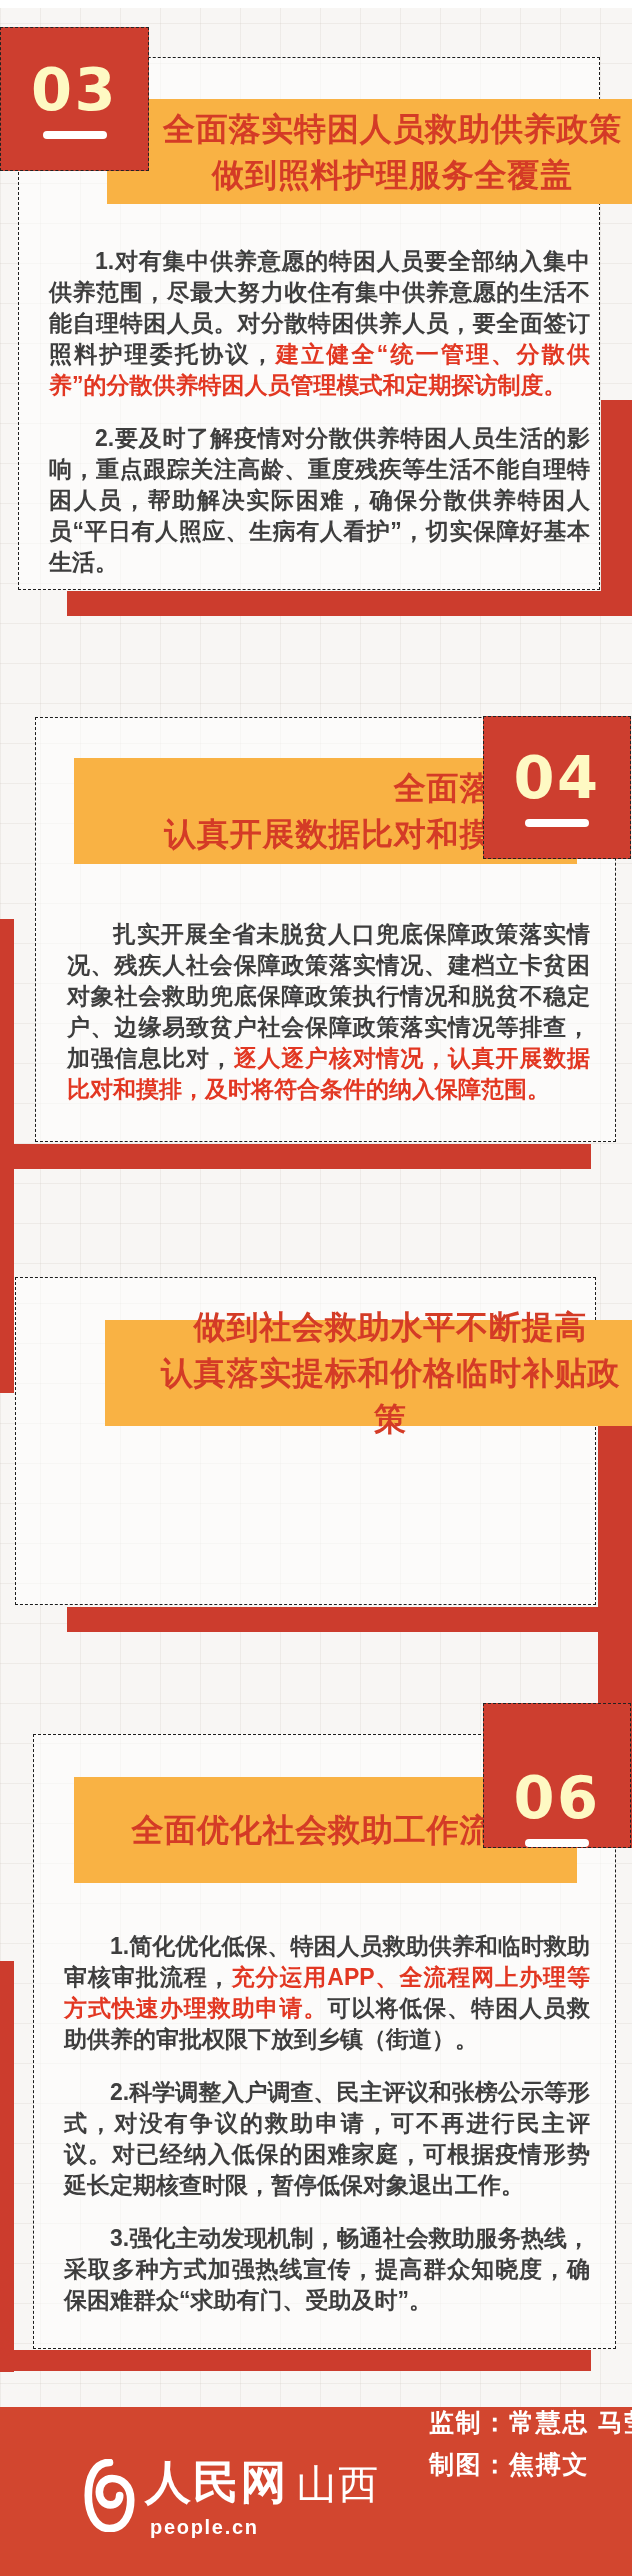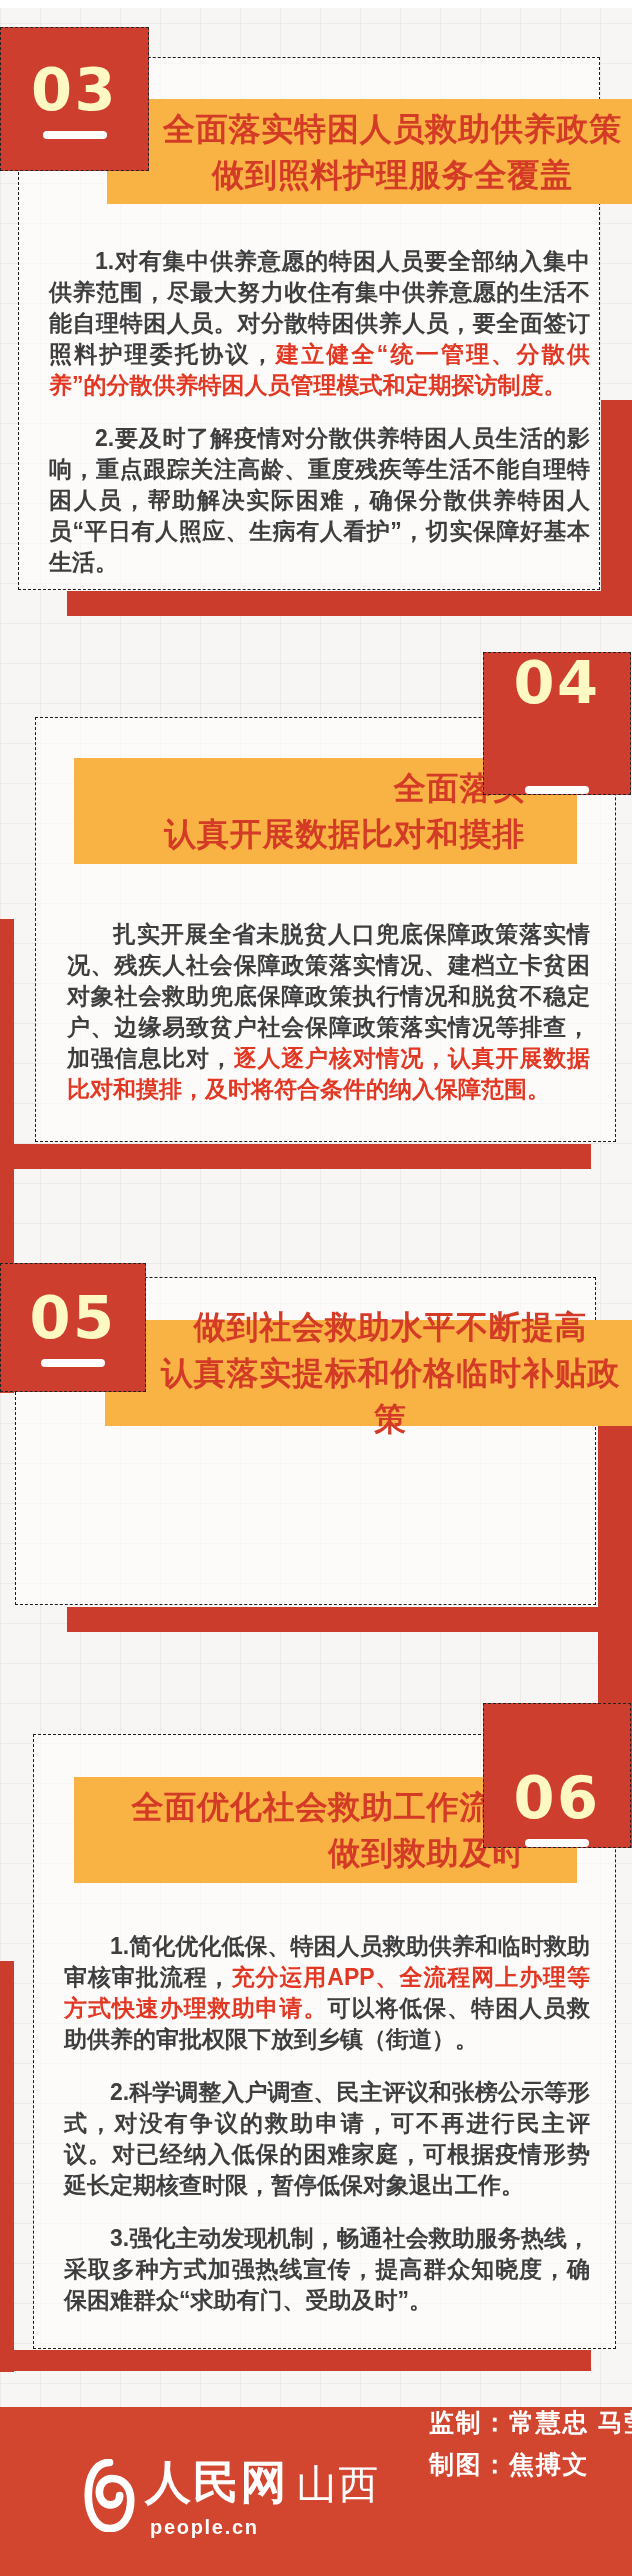--- a/index.html
+++ b/index.html
@@ -40,21 +40,21 @@
   .s03-band{left:67px;top:583px;width:566px;height:24.5px;}
   .s03-banner{left:107px;top:91px;width:483px;height:105px;}
   .s03-num{left:0px;top:19.4px;width:147px;height:142px;}
   .s03-body{left:49px;top:238px;width:541px;}
 
   
   .s04-box{left:35px;top:709px;width:579px;height:423px;}
   .s04-strip{left:0px;top:911px;width:14.3px;height:474px;}
   .s04-band{left:0px;top:1136px;width:591px;height:25px;}
   .s04-banner{left:74px;top:750px;width:451px;height:106px;}
-  .s04-num{left:483px;top:644px;width:146px;height:141px;justify-content:space-between;}
+  .s04-num{left:483px;top:708px;width:146px;height:141px;}
   .s04-body{left:67px;top:911px;width:523px;}
 
   
   .s05-box{left:15px;top:1269px;width:579px;height:326px;}
   .s05-strip{left:598px;top:1369px;width:35px;height:471px;}
   .s05-band{left:67px;top:1599px;width:566px;height:24.5px;}
   .s05-banner{left:105px;top:1312px;width:483px;height:106px;}
   .s05-num{left:0px;top:1255px;width:144px;height:127px;}
   .s05-body{left:47px;top:1460px;width:526px;}
 
@@ -116,31 +116,26 @@
       <p class="para"><span>扎实开展全省未脱贫人口兜底保障政策落实情况、残疾人社会保障政策落实情况、建档立卡贫困对象社会救助兜底保障政策执行情况和脱贫不稳定户、边缘易致贫户社会保障政策落实情况等排查，加强信息比对，</span><span class="em">逐人逐户核对情况，认真开展数据比对和摸排，及时将符合条件的纳入保障范围。</span></p>
     </div>
 
   <div class="decor s05-strip"></div>
   <div class="decor s05-band"></div>
   <div class="box s05-box"></div>
   <div class="banner center s05-banner">
     <div>做到社会救助水平不断提高</div>
     <div>认真落实提标和价格临时补贴政策</div>
   </div>
-  <div class="numsq s05-num">
-    <div class="num">05</div>
-    <div class="numbar"></div>
-  </div>
 
   <div class="decor s06-strip"></div>
   <div class="decor s06-band"></div>
   <div class="box s06-box"></div>
   <div class="banner right s06-banner">
     <div>全面优化社会救助工作流程</div>
-    <div>做到救助及时</div>
   </div>
   <div class="numsq s06-num">
     <div class="num">06</div>
     <div class="numbar"></div>
   </div>
   <div class="body s06-body">
       <p class="para"><span>1.简化优化低保、特困人员救助供养和临时救助审核审批流程，</span><span class="em">充分运用APP、全流程网上办理等方式快速办理救助申请。</span><span>可以将低保、特困人员救助供养的审批权限下放到乡镇（街道）。</span></p>
       <p class="para"><span>2.科学调整入户调查、民主评议和张榜公示等形式，对没有争议的救助申请，可不再进行民主评议。对已经纳入低保的困难家庭，可根据疫情形势延长定期核查时限，暂停低保对象退出工作。</span></p>
       <p class="para"><span>3.强化主动发现机制，畅通社会救助服务热线，采取多种方式加强热线宣传，提高群众知晓度，确保困难群众“求助有门、受助及时”。</span></p>
     </div>

